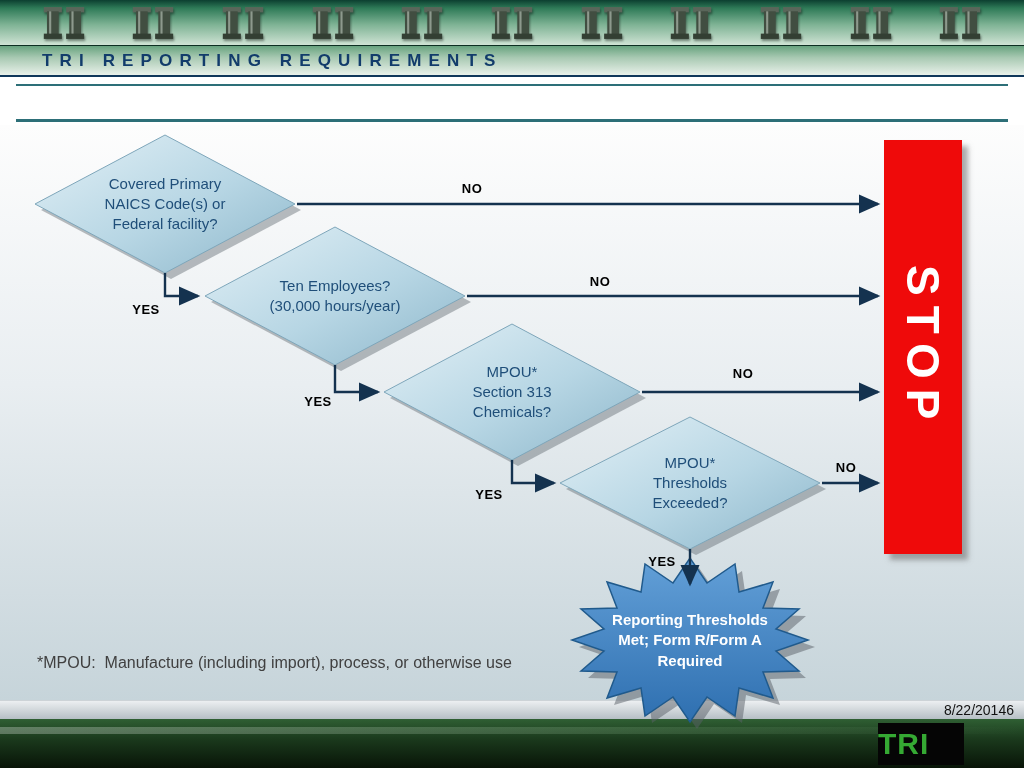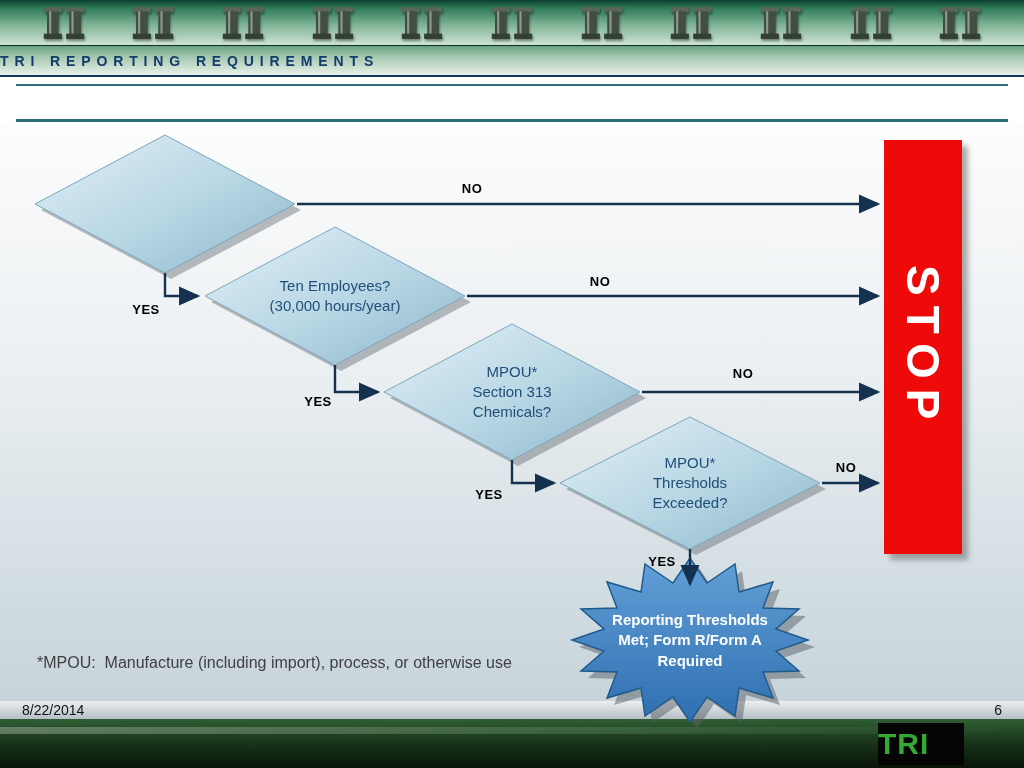--- a/index.html
+++ b/index.html
@@ -19,22 +19,22 @@
   .banner .pillar { width:52px; height:34px; filter:drop-shadow(1px 2px 1px rgba(0,0,0,.4)); }
 
   
   .kicker-band {
     position:absolute; top:46px; left:0; width:1024px; height:31px;
     background:linear-gradient(180deg,#68a37f 0%,#a8c9b2 40%,#e9f1ea 100%);
     border-bottom:2px solid #10375a;
     display:flex; align-items:center; box-sizing:border-box;
   }
   .kicker {
-    color:#123c6b; font-weight:bold; font-size:14px;
-    letter-spacing:0.42em; white-space:nowrap;
+    color:#123c6b; font-weight:bold; font-size:17px;
+    letter-spacing:0.42em; padding-left:42px; white-space:nowrap;
   }
 
   
   .title-rule-top    { position:absolute; top:84px;  left:16px; right:16px; height:2px; background:#2d6f78; }
   .title-rule-bottom { position:absolute; top:119px; left:16px; right:16px; height:3px; background:#2d6f78; }
   .page-title {
     position:absolute; top:84px; right:30px;
     font-size:29px; font-weight:bold; color:#16365c;
   }
 
@@ -75,22 +75,22 @@
   .footnote {
     position:absolute; left:37px; top:654px; z-index:6;
     color:#404040; font-size:16px; white-space:pre-wrap;
   }
 
   
   .statusbar {
     position:absolute; top:700px; left:0; width:1024px; height:19px;
     background:linear-gradient(180deg,#eceff1,#b6bfc5);
     border-top:1px solid #cdd3d7;
-    display:flex; justify-content:space-between; align-items:center;
-    padding:0 22px; box-sizing:border-box;
+    display:flex; justify-content:flex-end; align-items:center;
+    padding:0 10px; box-sizing:border-box;
     font-size:14px; color:#111; z-index:2;
   }
 
   
   .footer {
     position:absolute; top:719px; left:0; width:1024px; height:49px;
     background:linear-gradient(180deg,#2f5f33 0%,#1b3a1d 40%,#081407 100%);
     z-index:1;
   }
   .footer-stripe {
@@ -268,20 +268,23 @@
     <polyline class="arrow" points="165,273 165,296 198,296"></polyline>
     <polyline class="arrow" points="335,365 335,392 378,392"></polyline>
     <polyline class="arrow" points="512,460 512,483 554,483"></polyline>
 
     <polygon transform="translate(7,7)" fill="rgba(90,96,104,.5)" points="808,640 776,651 799,671 763,672 773,698 739,688 735,716 707,697 690,722 673,697 645,716 641,688 607,698 617,672 581,671 604,651 572,640 604,629 581,609 617,608 607,582 641,592 645,564 673,583 690,558 707,583 735,564 739,592 773,582 763,608 799,609 776,629"></polygon>
     <polygon fill="url(#sg)" stroke="#205a8c" stroke-width="1.5" points="808,640 776,651 799,671 763,672 773,698 739,688 735,716 707,697 690,722 673,697 645,716 641,688 607,698 617,672 581,671 604,651 572,640 604,629 581,609 617,608 607,582 641,592 645,564 673,583 690,558 707,583 735,564 739,592 773,582 763,608 799,609 776,629"></polygon>
 
     <line class="arrow" x1="690" y1="549" x2="690" y2="584"></line>
   </svg>
 
+  <div class="diamond-label" style="left:165px; top:204px;">Covered Primary
+NAICS Code(s) or
+Federal facility?</div>
   <div class="diamond-label" style="left:335px; top:296px;">Ten Employees?
 (30,000 hours/year)</div>
   <div class="diamond-label" style="left:512px; top:392px;">MPOU*
 Section 313
 Chemicals?</div>
   <div class="diamond-label" style="left:690px; top:483px;">MPOU*
 Thresholds
 Exceeded?</div>
 
   <div class="edge-label" style="left:472px; top:188px;">NO</div>

